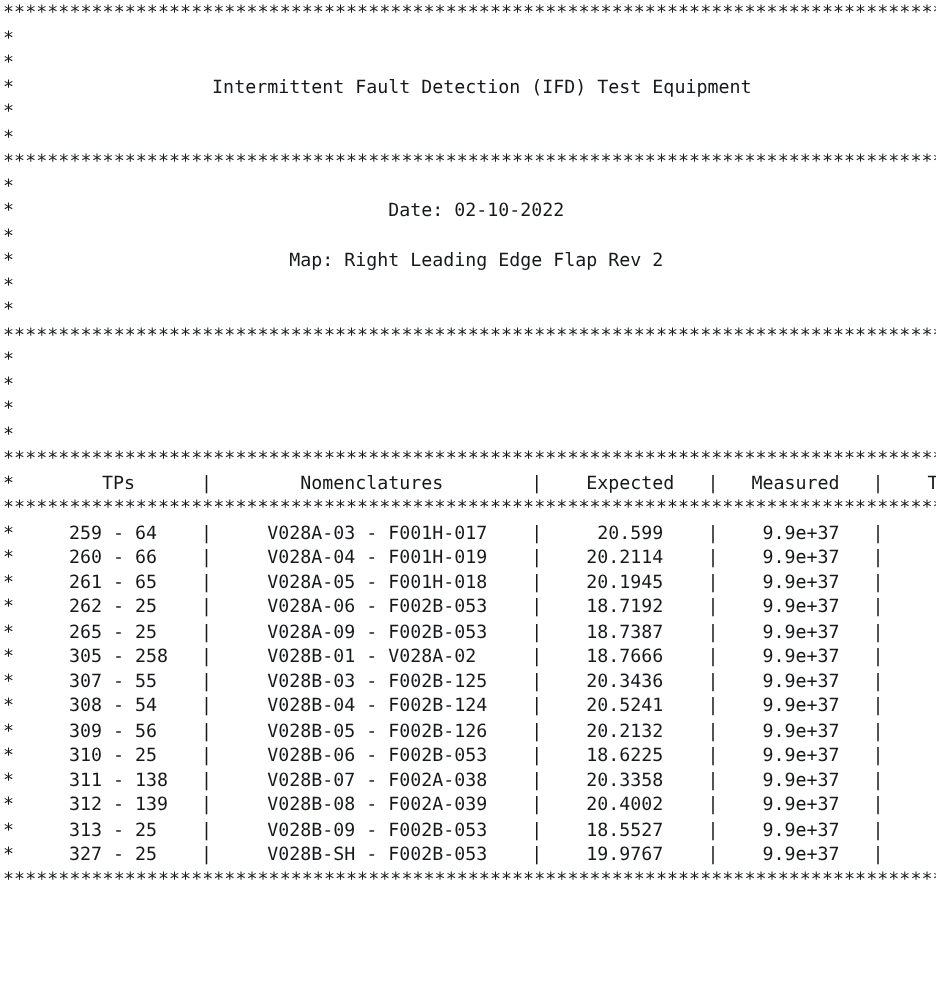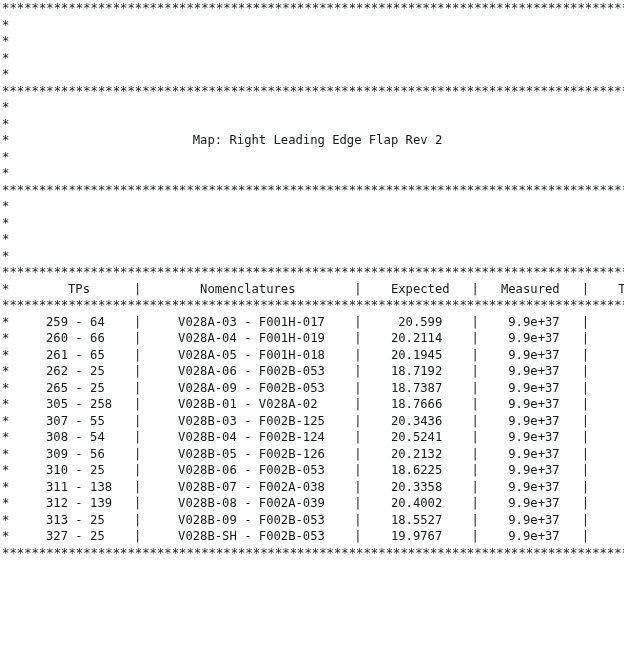--- a/index.html
+++ b/index.html
@@ -37,24 +37,26 @@
   }
   .star-only { }
 </style>
 </head>
 <body>
 
 <div id="report">
     <div class="line rule">**************************************************************************************</div>
     <div class="line star-only">*</div>
     <div class="line star-only">*</div>
+    <div class="line ">*                  Intermittent Fault Detection (IFD) Test Equipment</div>
     <div class="line star-only">*</div>
     <div class="line star-only">*</div>
     <div class="line rule">**************************************************************************************</div>
     <div class="line star-only">*</div>
+    <div class="line ">*                                  Date: 02-10-2022</div>
     <div class="line star-only">*</div>
     <div class="line ">*                         Map: Right Leading Edge Flap Rev 2</div>
     <div class="line star-only">*</div>
     <div class="line star-only">*</div>
     <div class="line rule">**************************************************************************************</div>
     <div class="line star-only">*</div>
     <div class="line star-only">*</div>
     <div class="line star-only">*</div>
     <div class="line star-only">*</div>
     <div class="line rule">**************************************************************************************</div>

